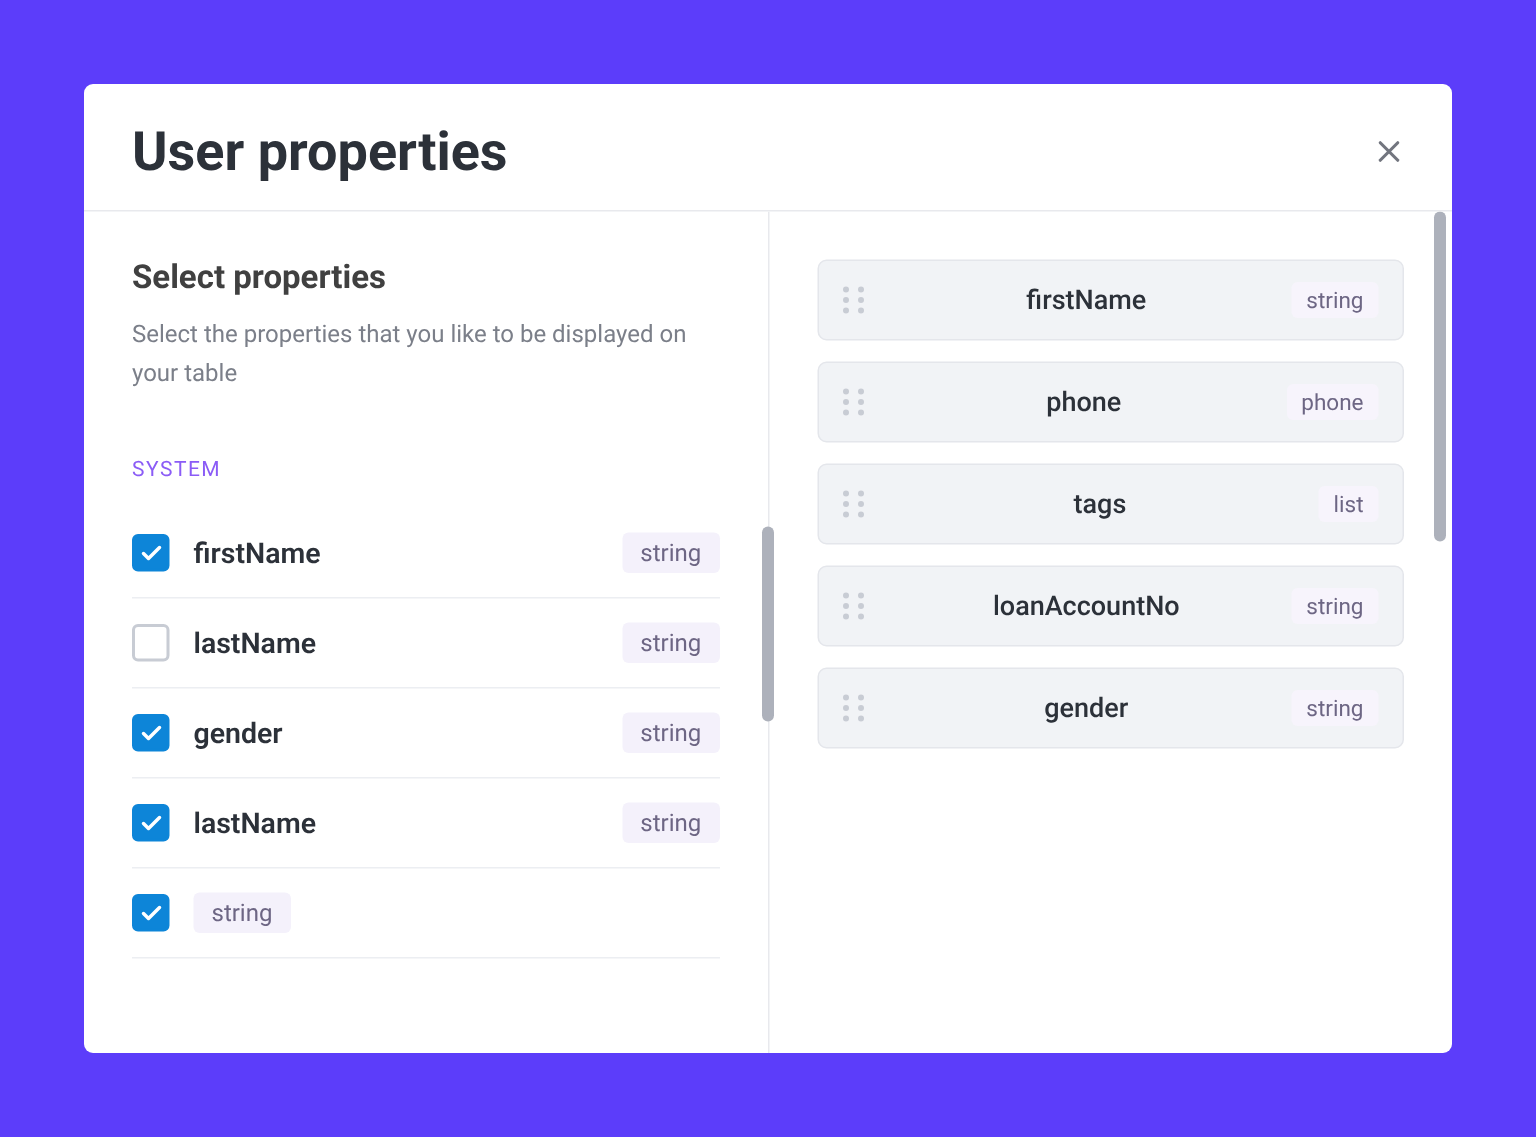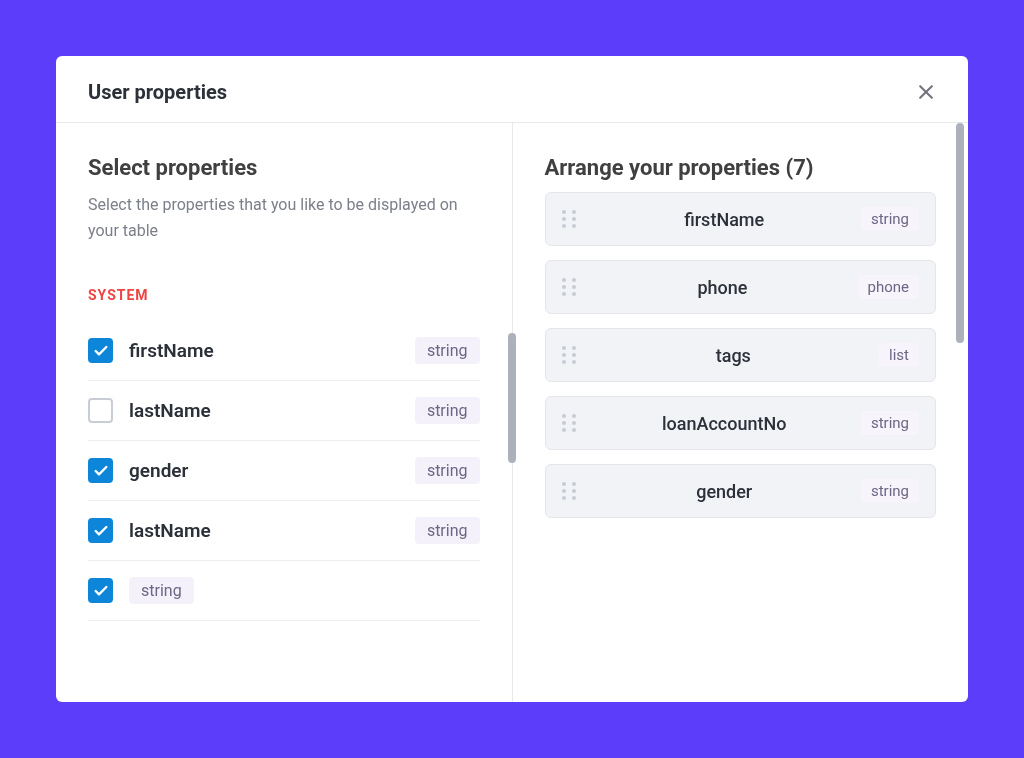--- a/index.html
+++ b/index.html
@@ -21,21 +21,21 @@
       position: relative;
     }
     .modal-header {
       padding: 24px 32px 18px 32px;
       border-bottom: 1px solid #e8e9ed;
       display: flex;
       justify-content: space-between;
       align-items: center;
     }
     .modal-title {
-      font-size: 20px;
+      font-size: 36px;
       font-weight: 700;
       color: #2c3139;
     }
     .close-icon {
       width: 20px;
       height: 20px;
       cursor: pointer;
       color: #72757e;
     }
     .close-icon svg { width: 100%; height: 100%; }
@@ -63,23 +63,23 @@
       margin-bottom: 12px;
     }
     .panel-subtext {
       font-size: 16px;
       color: #7b7f89;
       line-height: 1.6;
       margin-bottom: 40px;
     }
     .section-label {
       font-size: 14px;
-      font-weight: 700;
+      font-weight: 400;
       letter-spacing: 1px;
-      color: #ef4444;
+      color: #8b5cf6;
       margin-bottom: 18px;
       margin-top: 44px;
     }
     .prop-list { }
     .prop-row {
       display: flex;
       align-items: center;
       padding: 16px 0;
       border-bottom: 1px solid #eceef2;
     }
@@ -242,21 +242,20 @@
               </svg>
           </div>
           <div class="type-badge">string</div>
         </div>
       </div>
 
       <div class="left-scrollbar"></div>
     </div>
 
     <div class="right-panel">
-      <div class="panel-heading">Arrange your properties (7)</div>
 
       <div class="arrange-list">
         <div class="arrange-item">
           <div class="drag-handle">
               <span></span>
               <span></span>
               <span></span>
               <span></span>
               <span></span>
               <span></span>

